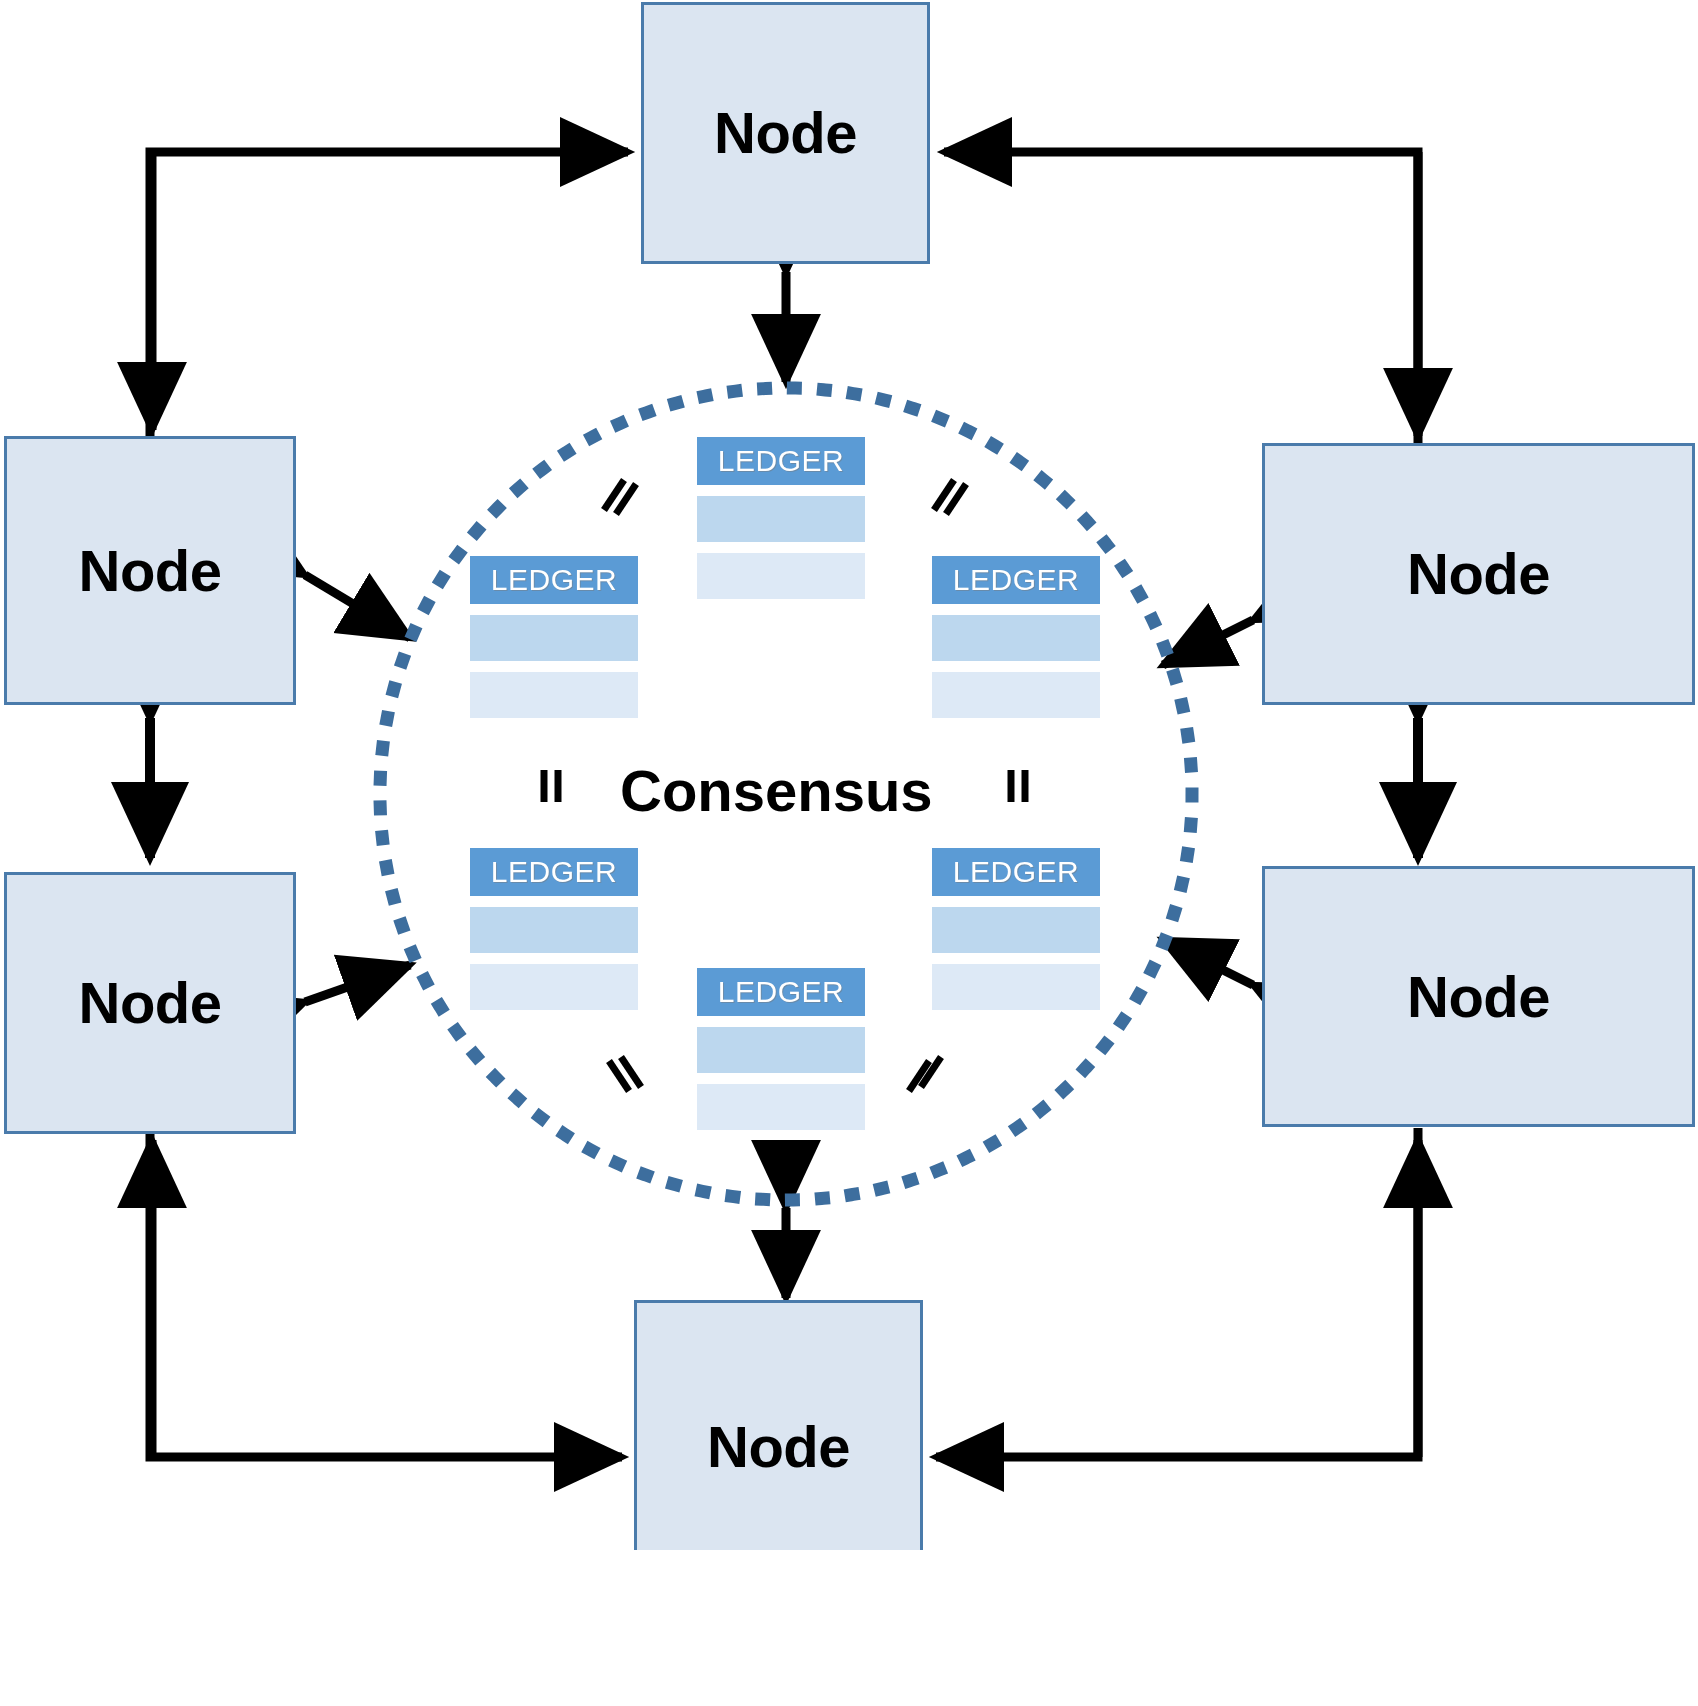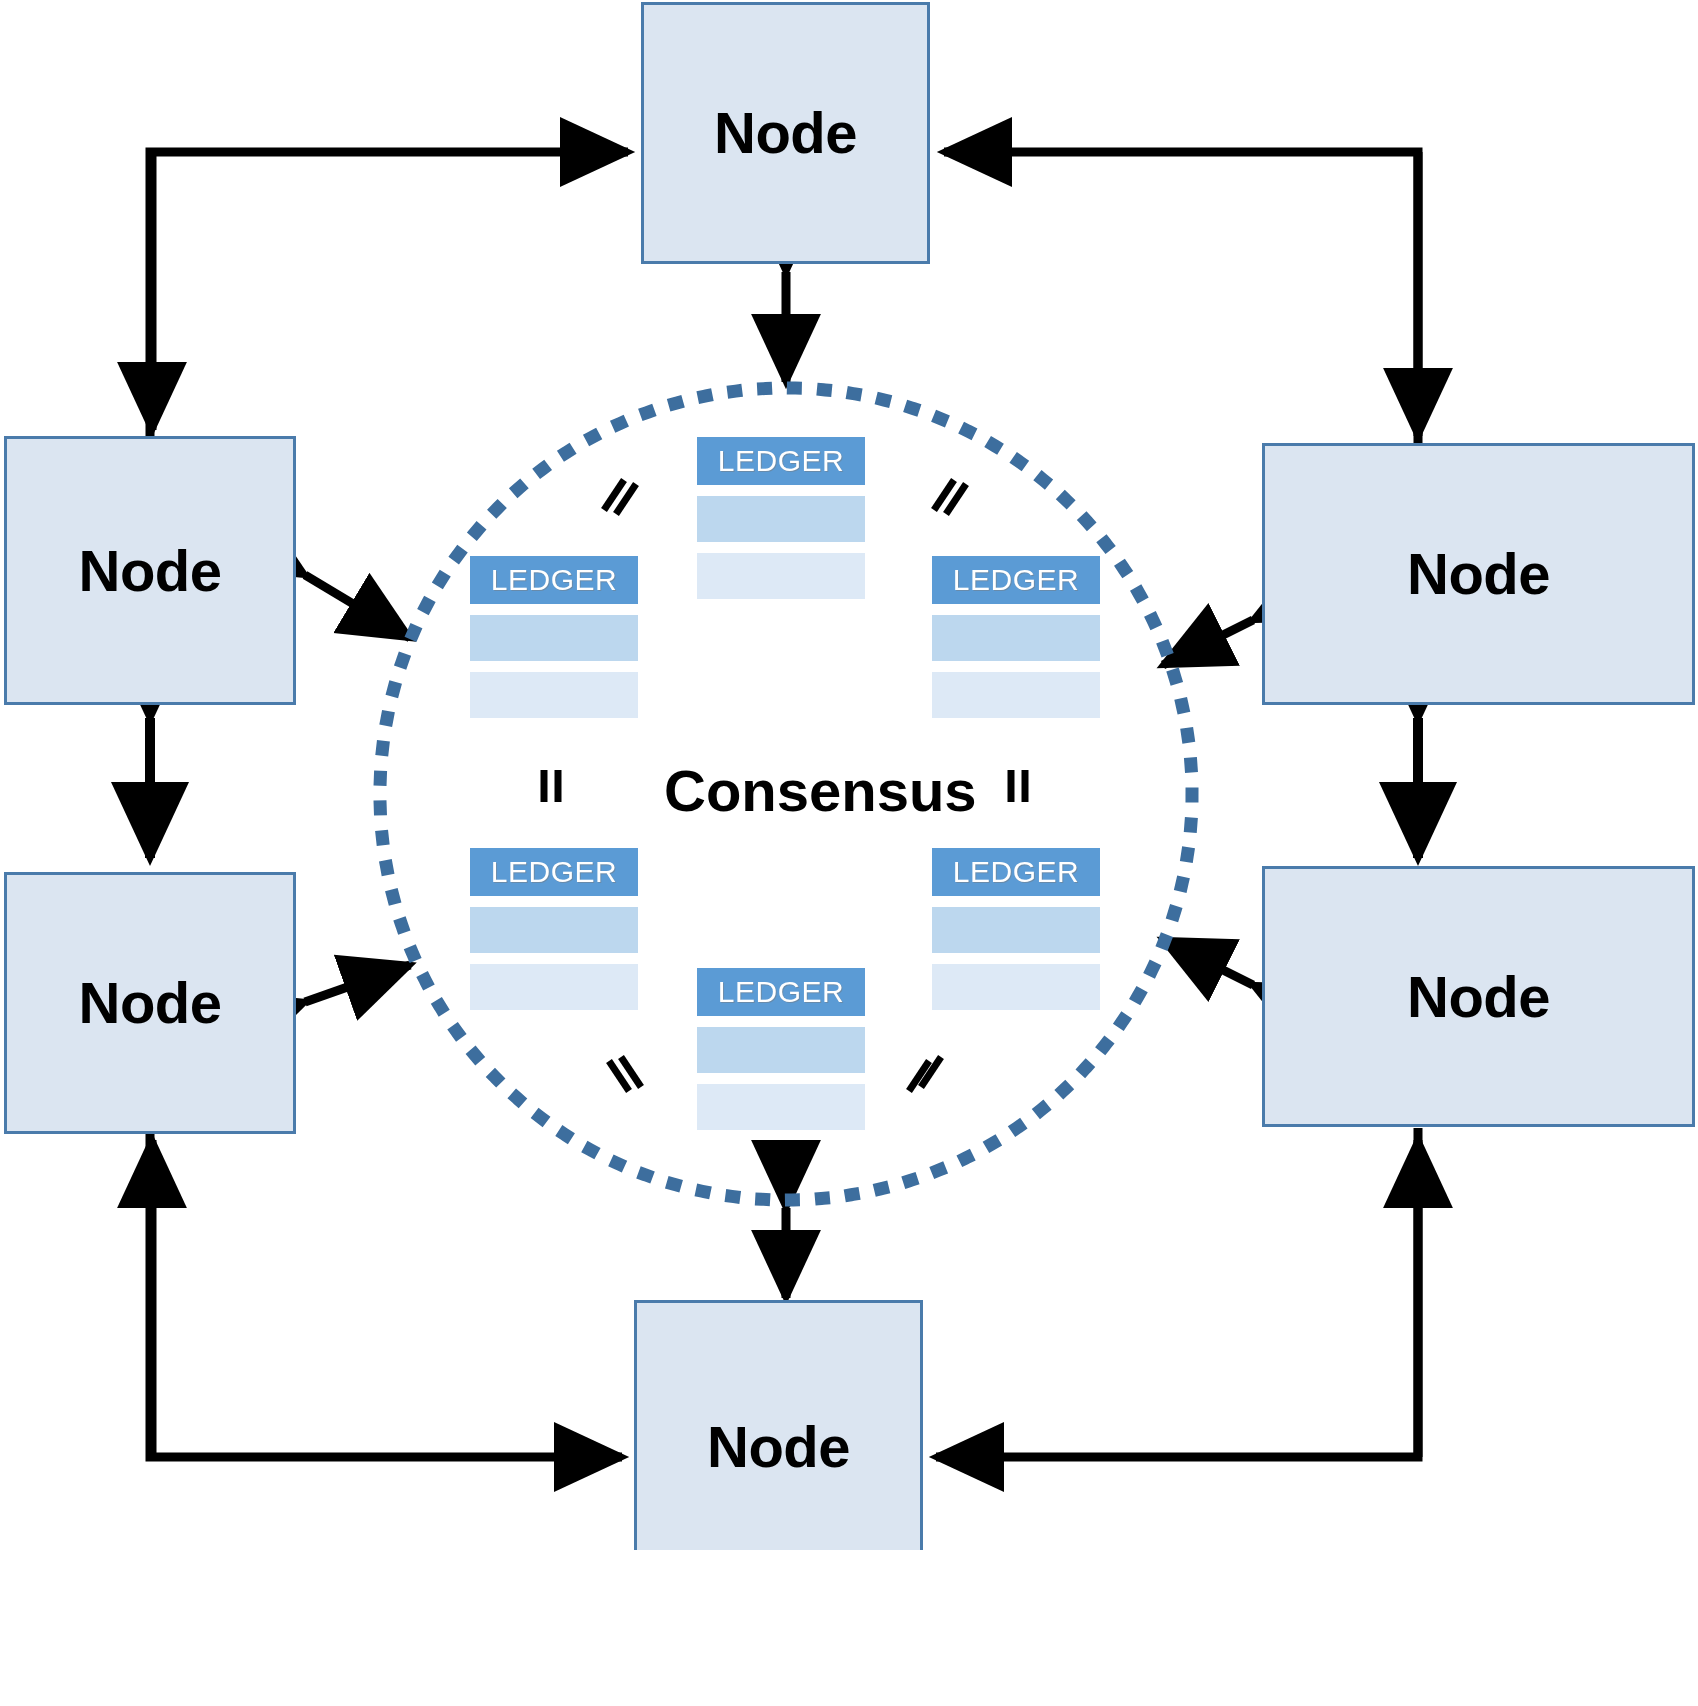--- a/index.html
+++ b/index.html
@@ -201,15 +201,15 @@
   </svg>
   <svg class="eqmark" style="left:603px;  top:1053px;" viewBox="0 0 44 44">
     <path d="M6,8 L26,38" stroke="#000000" stroke-width="7" stroke-linecap="butt"></path>
     <path d="M18,4 L38,34" stroke="#000000" stroke-width="7" stroke-linecap="butt"></path>
   </svg>
   <svg class="eqmark" style="left:903px;  top:1053px;" viewBox="0 0 44 44">
     <path d="M26,8 L6,38" stroke="#000000" stroke-width="7" stroke-linecap="butt"></path>
     <path d="M38,4 L18,34" stroke="#000000" stroke-width="7" stroke-linecap="butt"></path>
   </svg>
 
-  <div class="consensus-label" style="left:620px; top:762px;margin-left:44px;">Consensus</div>
+  <div class="consensus-label" style="left:620px; top:762px;">Consensus</div>
 
 </div>
 
 </body></html>

